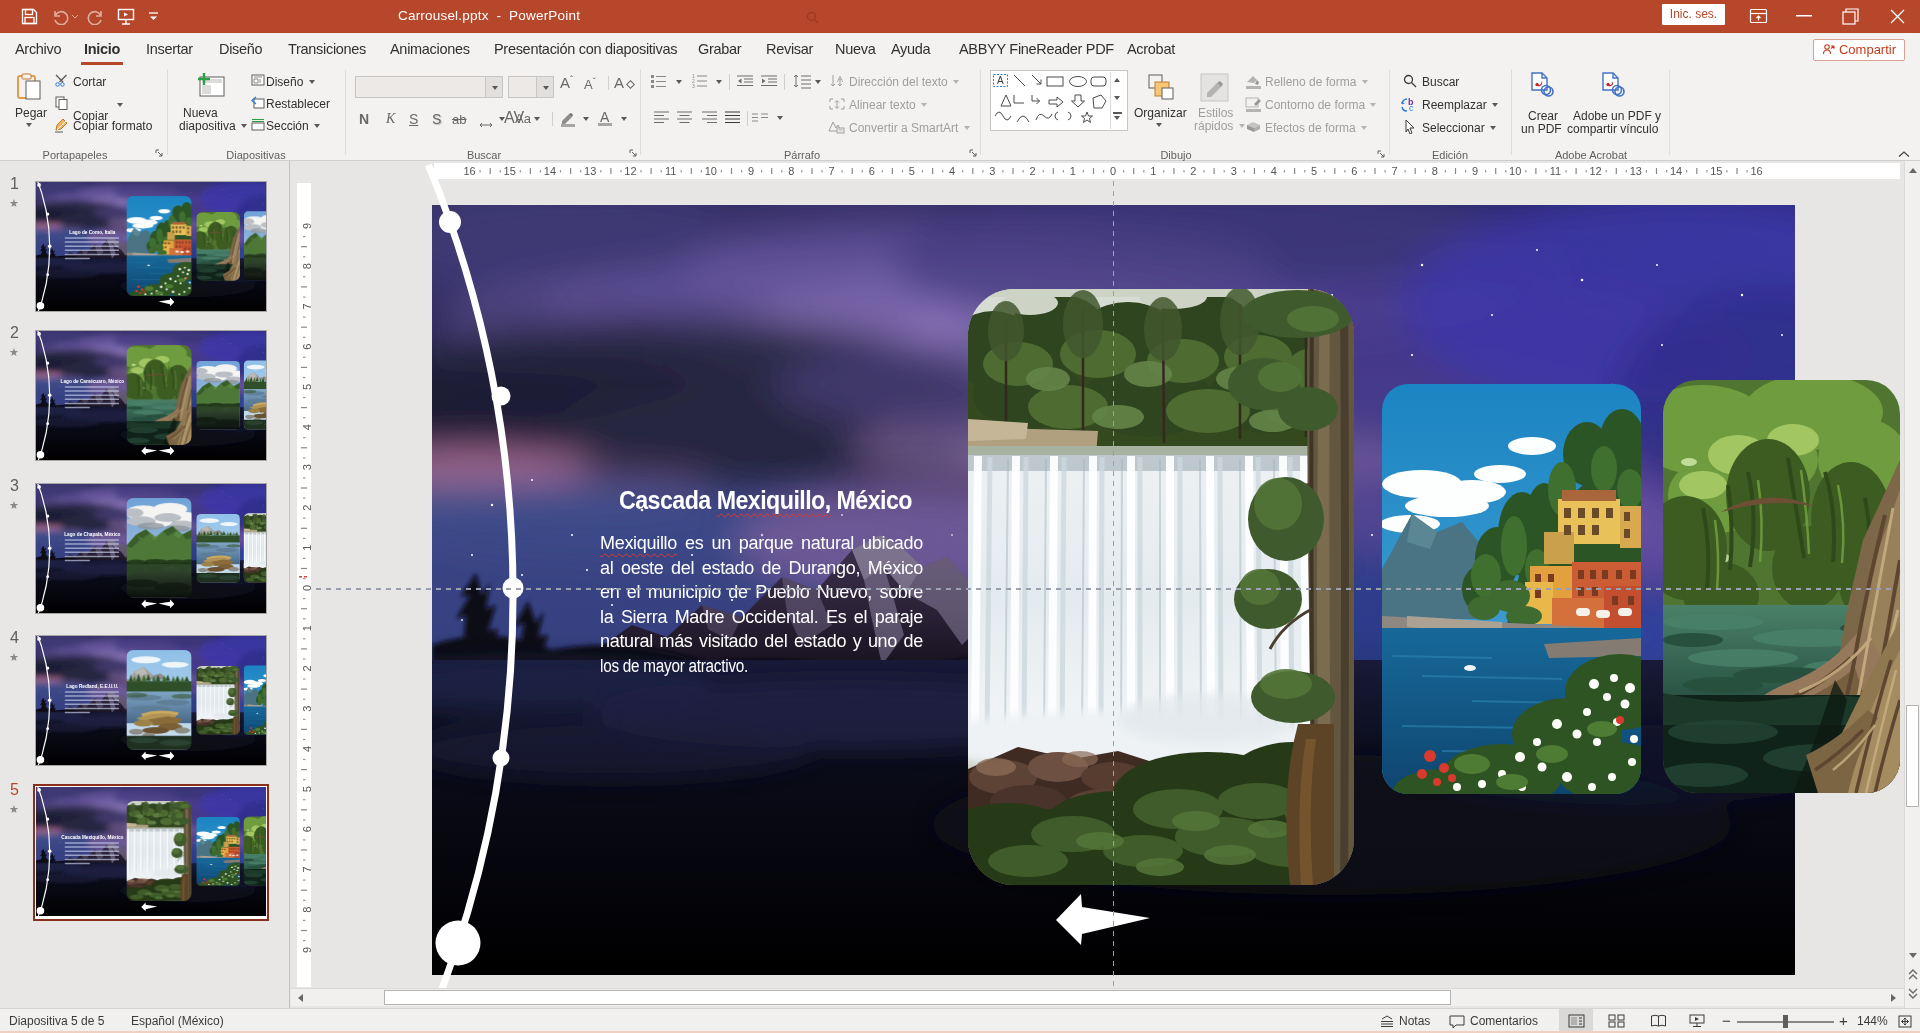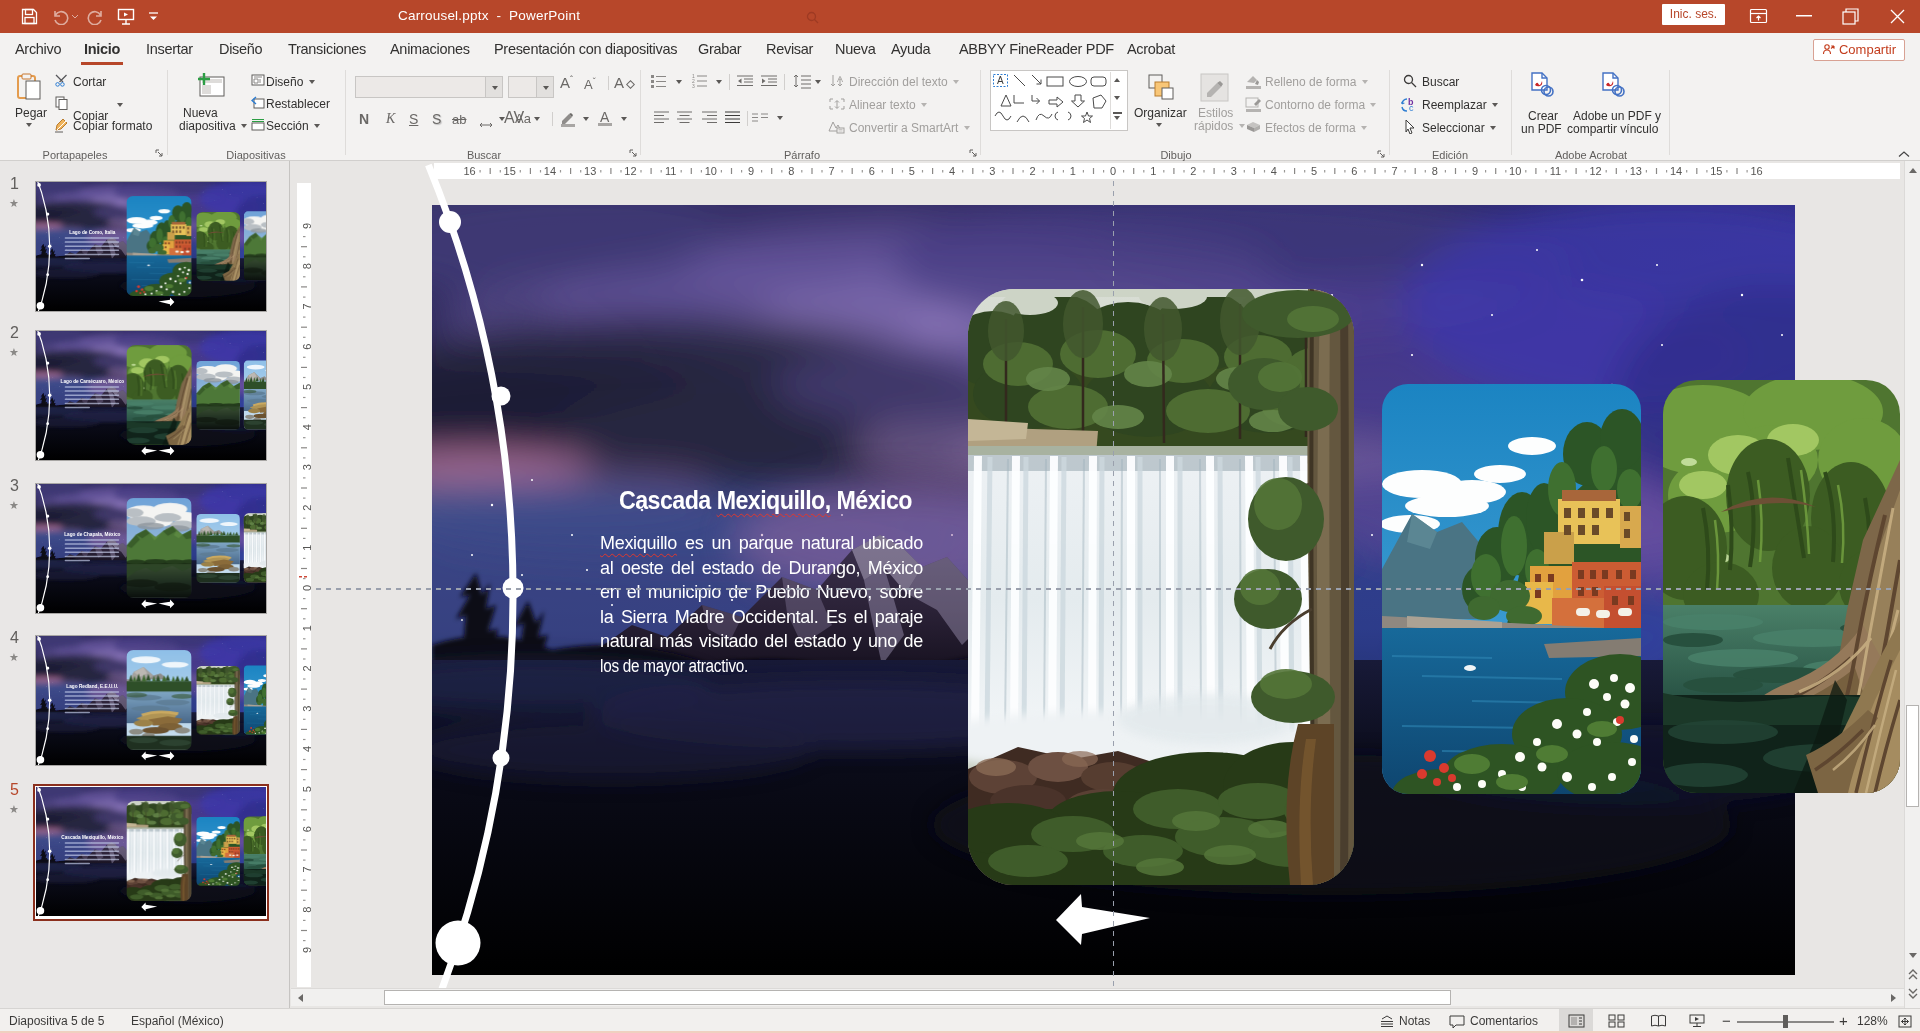--- a/index.html
+++ b/index.html
@@ -1594,18 +1594,18 @@
     </svg>
 <svg class="it" style="left:1689px;top:5px" width="16" height="14" viewBox="0 0 16 14">
       <rect x="1" y="1" width="14" height="8" fill="none" stroke="#3b3a39"></rect>
       <path d="M6 3l4 2-4 2z" fill="#3b3a39"></path>
       <path d="M8 9v3M4 12.5h8" stroke="#3b3a39"></path>
     </svg>
 <div class="it" style="left:1722px;top:3px;font-size:15px;color:#3b3a39">−</div>
 <div class="abs" style="left:1737px;top:12px;width:97px;height:1.5px;background:#8a8886"></div>
 <div class="abs" style="left:1783px;top:6px;width:5px;height:13px;background:#5f5d5b"></div>
 <div class="it" style="left:1839px;top:3px;font-size:15px;color:#3b3a39">+</div>
-<div class="it" style="left:1857px">128%</div>
+<div class="it" style="left:1857px">144%</div>
 <svg class="it" style="left:1897px;top:5px" width="16" height="15" viewBox="0 0 16 15">
       <rect x="2" y="2" width="12" height="11" fill="none" stroke="#3b3a39"></rect>
       <path d="M8 4v7M4.5 7.5h7M8 4l-1.5 1.5M8 4l1.5 1.5M8 11l-1.5-1.5M8 11l1.5-1.5M4.5 7.5L6 6M4.5 7.5L6 9M11.5 7.5L10 6M11.5 7.5L10 9" stroke="#3b3a39" fill="none"></path>
     </svg>
 </div>
 
 </body></html>

